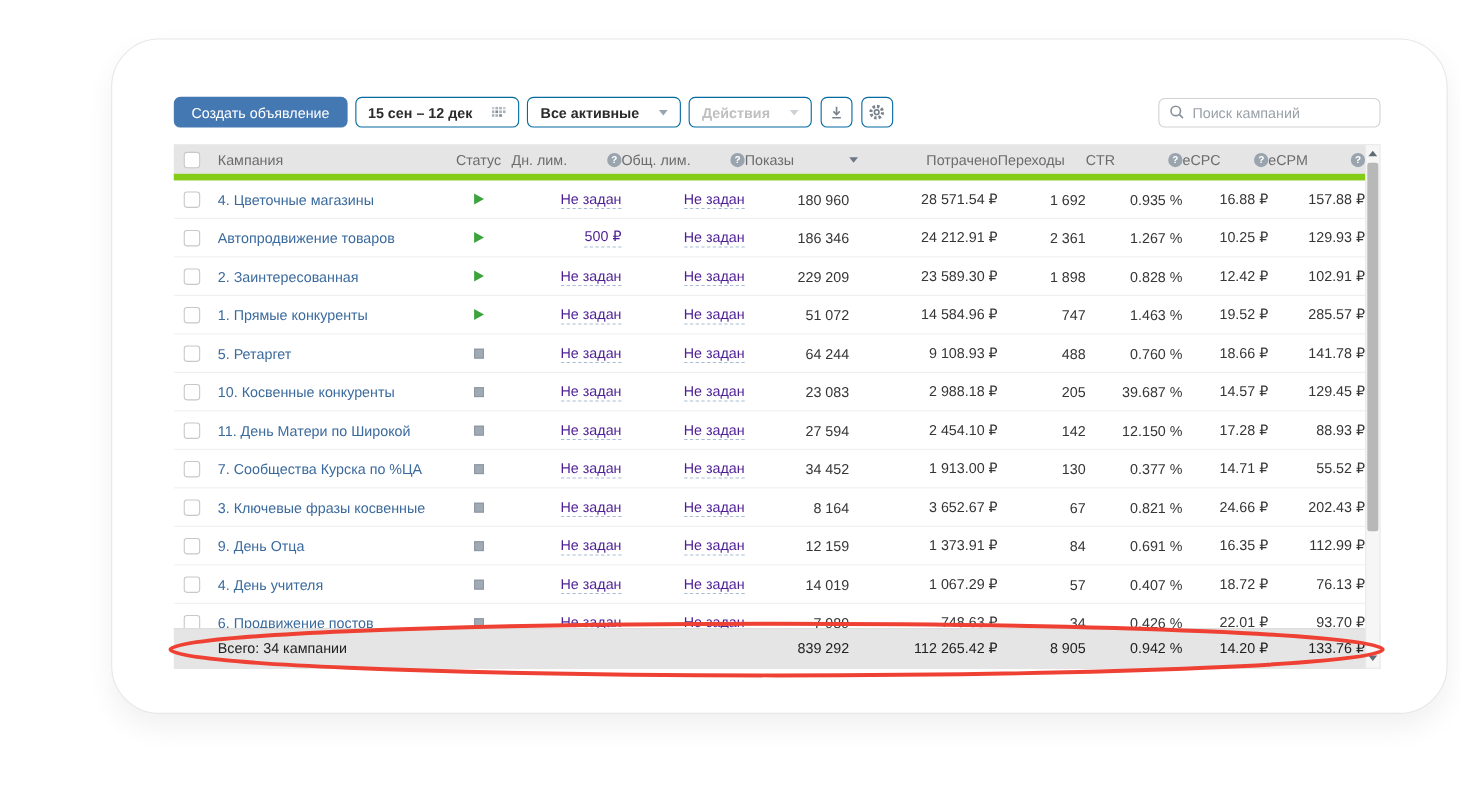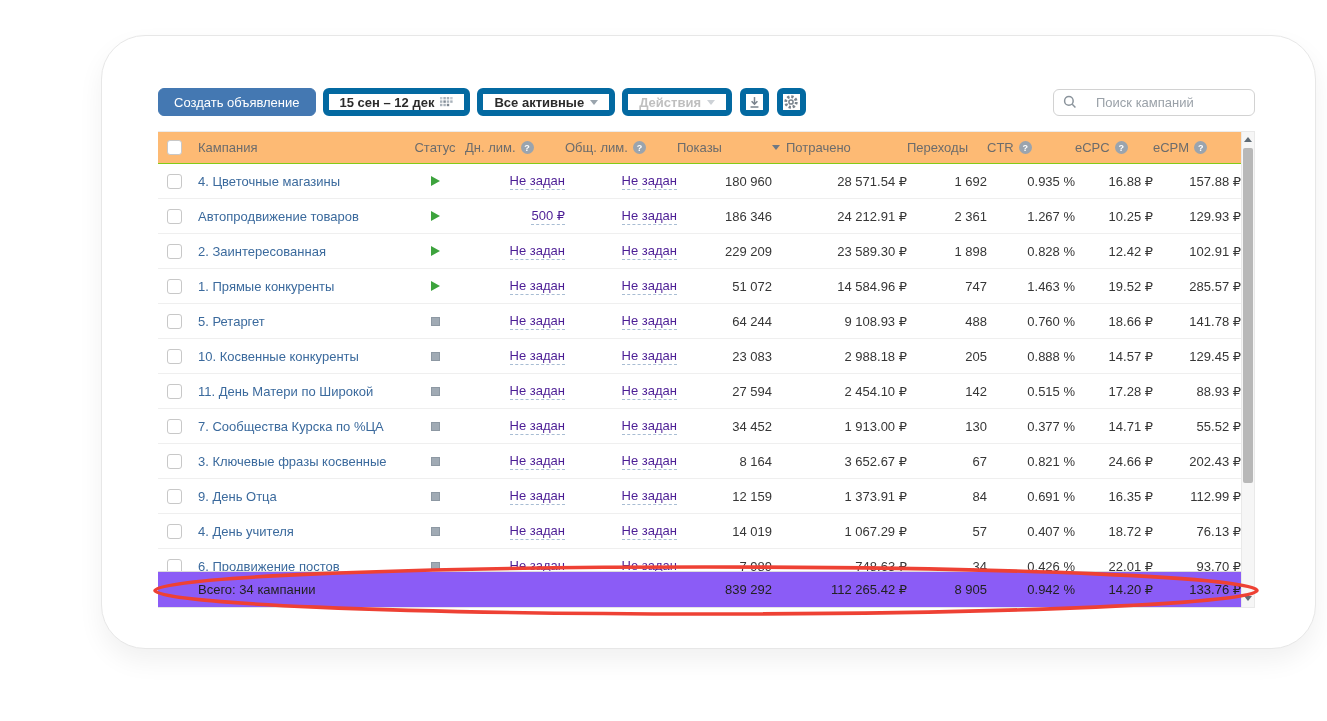--- a/index.html
+++ b/index.html
@@ -7,48 +7,48 @@
   .card {
     position:absolute; left:57px; top:35px; width:1215px; height:614px;
     background:#fff; border:1px solid #e7e7e7; border-radius:44px;
     box-shadow:0 12px 26px rgba(0,0,0,0.06);
     margin-left:44px;
   }
   
   .toolbar { position:absolute; left:56px; top:52px; width:1097px; display:flex; align-items:center; }
   .btn { height:28px; display:inline-flex; align-items:center; border-radius:6px; font-size:13px; cursor:pointer; }
   .btn-primary { background:#4478b2; color:#fff; padding:0 15px; border:1px solid #4478b2; font-weight:400; }
-  .btn-light { background:#fff; border:6px solid #0369a1; color:#2b2b2b; padding:0 11px; font-weight:700; gap:6px; }
+  .btn-light { background:#fff; border:1px solid #0369a1; color:#2b2b2b; padding:0 11px; font-weight:700; gap:18px; }
   .btn-light.disabled { color:#bfbfbf; font-weight:700; }
   .btn-icon { width:29px; justify-content:center; padding:0; }
   .sp7 { width:7px; } .sp8 { width:8px; }
   .chev { width:0; height:0; border-left:4px solid transparent; border-right:4px solid transparent; border-top:5px solid #9aa4ad; }
   .chev.lite { border-top-color:#cdd2d7; }
-  .search { margin-left:auto; width:202px; height:27px; border:1px solid #d2d2d2; border-radius:6px; background:#fff; display:flex; align-items:center; padding:0 9px; gap:19px; }
+  .search { margin-left:auto; width:202px; height:27px; border:1px solid #d2d2d2; border-radius:6px; background:#fff; display:flex; align-items:center; padding:0 9px; gap:7px; }
   .search input { border:none; outline:none; width:100%; font-size:13px; color:#333; font-family:inherit; background:transparent; }
   .search input::placeholder { color:#9aa1a8; }
   
   .tablewrap { position:absolute; left:56px; top:95px; width:1097px; }
   .grid { display:grid; grid-template-columns:40px 1fr 60px 100px 112px 95px 135px 80px 88px 78px 88px; align-items:center; width:1083px; }
-  .thead { background:#fdba74; border-top:1px solid #ececec; border-bottom:1px solid #84cc16; height:33px; font-size:13px; color:#6c6c6c; }
+  .thead { background:#e5e5e5; border-top:1px solid #ececec; border-bottom:6px solid #84cc16; height:33px; font-size:13px; color:#6c6c6c; }
   .cell-r { text-align:right; justify-self:stretch; }
   .cell-c { justify-self:center; }
   .hcell { display:flex; align-items:center; }
-  .hcell.right { justify-content:flex-start; }
+  .hcell.right { justify-content:space-between; }
   .help { width:13px; height:13px; border-radius:50%; background:#9aa4ae; color:#fff; font-size:9px; font-weight:700; display:inline-flex; align-items:center; justify-content:center; margin-left:5px; flex:none; }
   .sortdesc { width:0; height:0; border-left:4px solid transparent; border-right:4px solid transparent; border-top:5px solid #6d7884; margin-right:6px; }
   .tbody { height:407px; overflow:hidden; }
   .row { height:35px; border-bottom:1px solid #efefef; font-size:13px; color:#363636; }
   .cb { width:15px; height:15px; border:1px solid #c8c8c8; border-radius:3px; background:#fff; margin-left:9px; cursor:pointer; }
   a.camp { color:#3b6a9d; text-decoration:none; cursor:pointer; white-space:nowrap; overflow:hidden; }
   a.lim { color:#4c1d95; text-decoration:none; cursor:pointer; border-bottom:1px dashed #a8bdd3; padding-bottom:1px; justify-self:end; }
   .sticon { display:inline-block; }
   .st-active { width:0; height:0; border-top:5.5px solid transparent; border-bottom:5.5px solid transparent; border-left:9px solid #3da33d; }
   .st-stopped { width:9px; height:9px; background:#a0aab4; border:1px solid #8d98a3; }
-  .tfoot { position:relative; background:#8b5cf6; border-top:1px solid #dcdcdc; border-bottom:1px solid #e4e4e4; height:37px; font-size:13px; color:#222; }
+  .tfoot { position:relative; background:#e5e5e5; border-top:1px solid #dcdcdc; border-bottom:1px solid #e4e4e4; height:37px; font-size:13px; color:#222; }
   .tfoot .label { grid-column:2 / 6; font-weight:400; }
   
   .scrollbar { position:absolute; right:0; top:0; width:14px; height:477px; background:#f6f6f6; border:1px solid #e9e9e9; }
   .sb-up { position:absolute; top:5px; left:2px; width:0; height:0; border-left:4px solid transparent; border-right:4px solid transparent; border-bottom:5px solid #5f6b75; cursor:pointer; }
   .sb-thumb { position:absolute; top:16px; left:1px; width:10px; height:335px; background:#b8b8b8; border-radius:2px; cursor:grab; }
   .sb-down { position:absolute; bottom:6px; left:2px; width:0; height:0; border-left:4px solid transparent; border-right:4px solid transparent; border-top:5px solid #5f6b75; cursor:pointer; }
   
   .oval { position:absolute; left:-10px; top:-8px; width:1117px; height:53px; pointer-events:none; z-index:9; }
   
   .icon { display:inline-flex; flex:none; }
@@ -237,35 +237,35 @@
 
         <div class="grid row">
           <div class="cb"></div>
           <a class="camp">10. Косвенные конкуренты</a>
           <div class="cell-c"><span class="sticon st-stopped"></span></div>
           <a class="lim">Не задан</a>
           <a class="lim">Не задан</a>
           <div class="cell-r">23 083</div>
           <div class="cell-r">2 988.18 ₽</div>
           <div class="cell-r">205</div>
-          <div class="cell-r">0.888 %</div>
+          <div class="cell-r">39.687 %</div>
           <div class="cell-r">14.57 ₽</div>
           <div class="cell-r">129.45 ₽</div>
         </div>
 
         <div class="grid row">
           <div class="cb"></div>
           <a class="camp">11. День Матери по Широкой</a>
           <div class="cell-c"><span class="sticon st-stopped"></span></div>
           <a class="lim">Не задан</a>
           <a class="lim">Не задан</a>
           <div class="cell-r">27 594</div>
           <div class="cell-r">2 454.10 ₽</div>
           <div class="cell-r">142</div>
-          <div class="cell-r">0.515 %</div>
+          <div class="cell-r">12.150 %</div>
           <div class="cell-r">17.28 ₽</div>
           <div class="cell-r">88.93 ₽</div>
         </div>
 
         <div class="grid row">
           <div class="cb"></div>
           <a class="camp">7. Сообщества Курска по %ЦА</a>
           <div class="cell-c"><span class="sticon st-stopped"></span></div>
           <a class="lim">Не задан</a>
           <a class="lim">Не задан</a>

